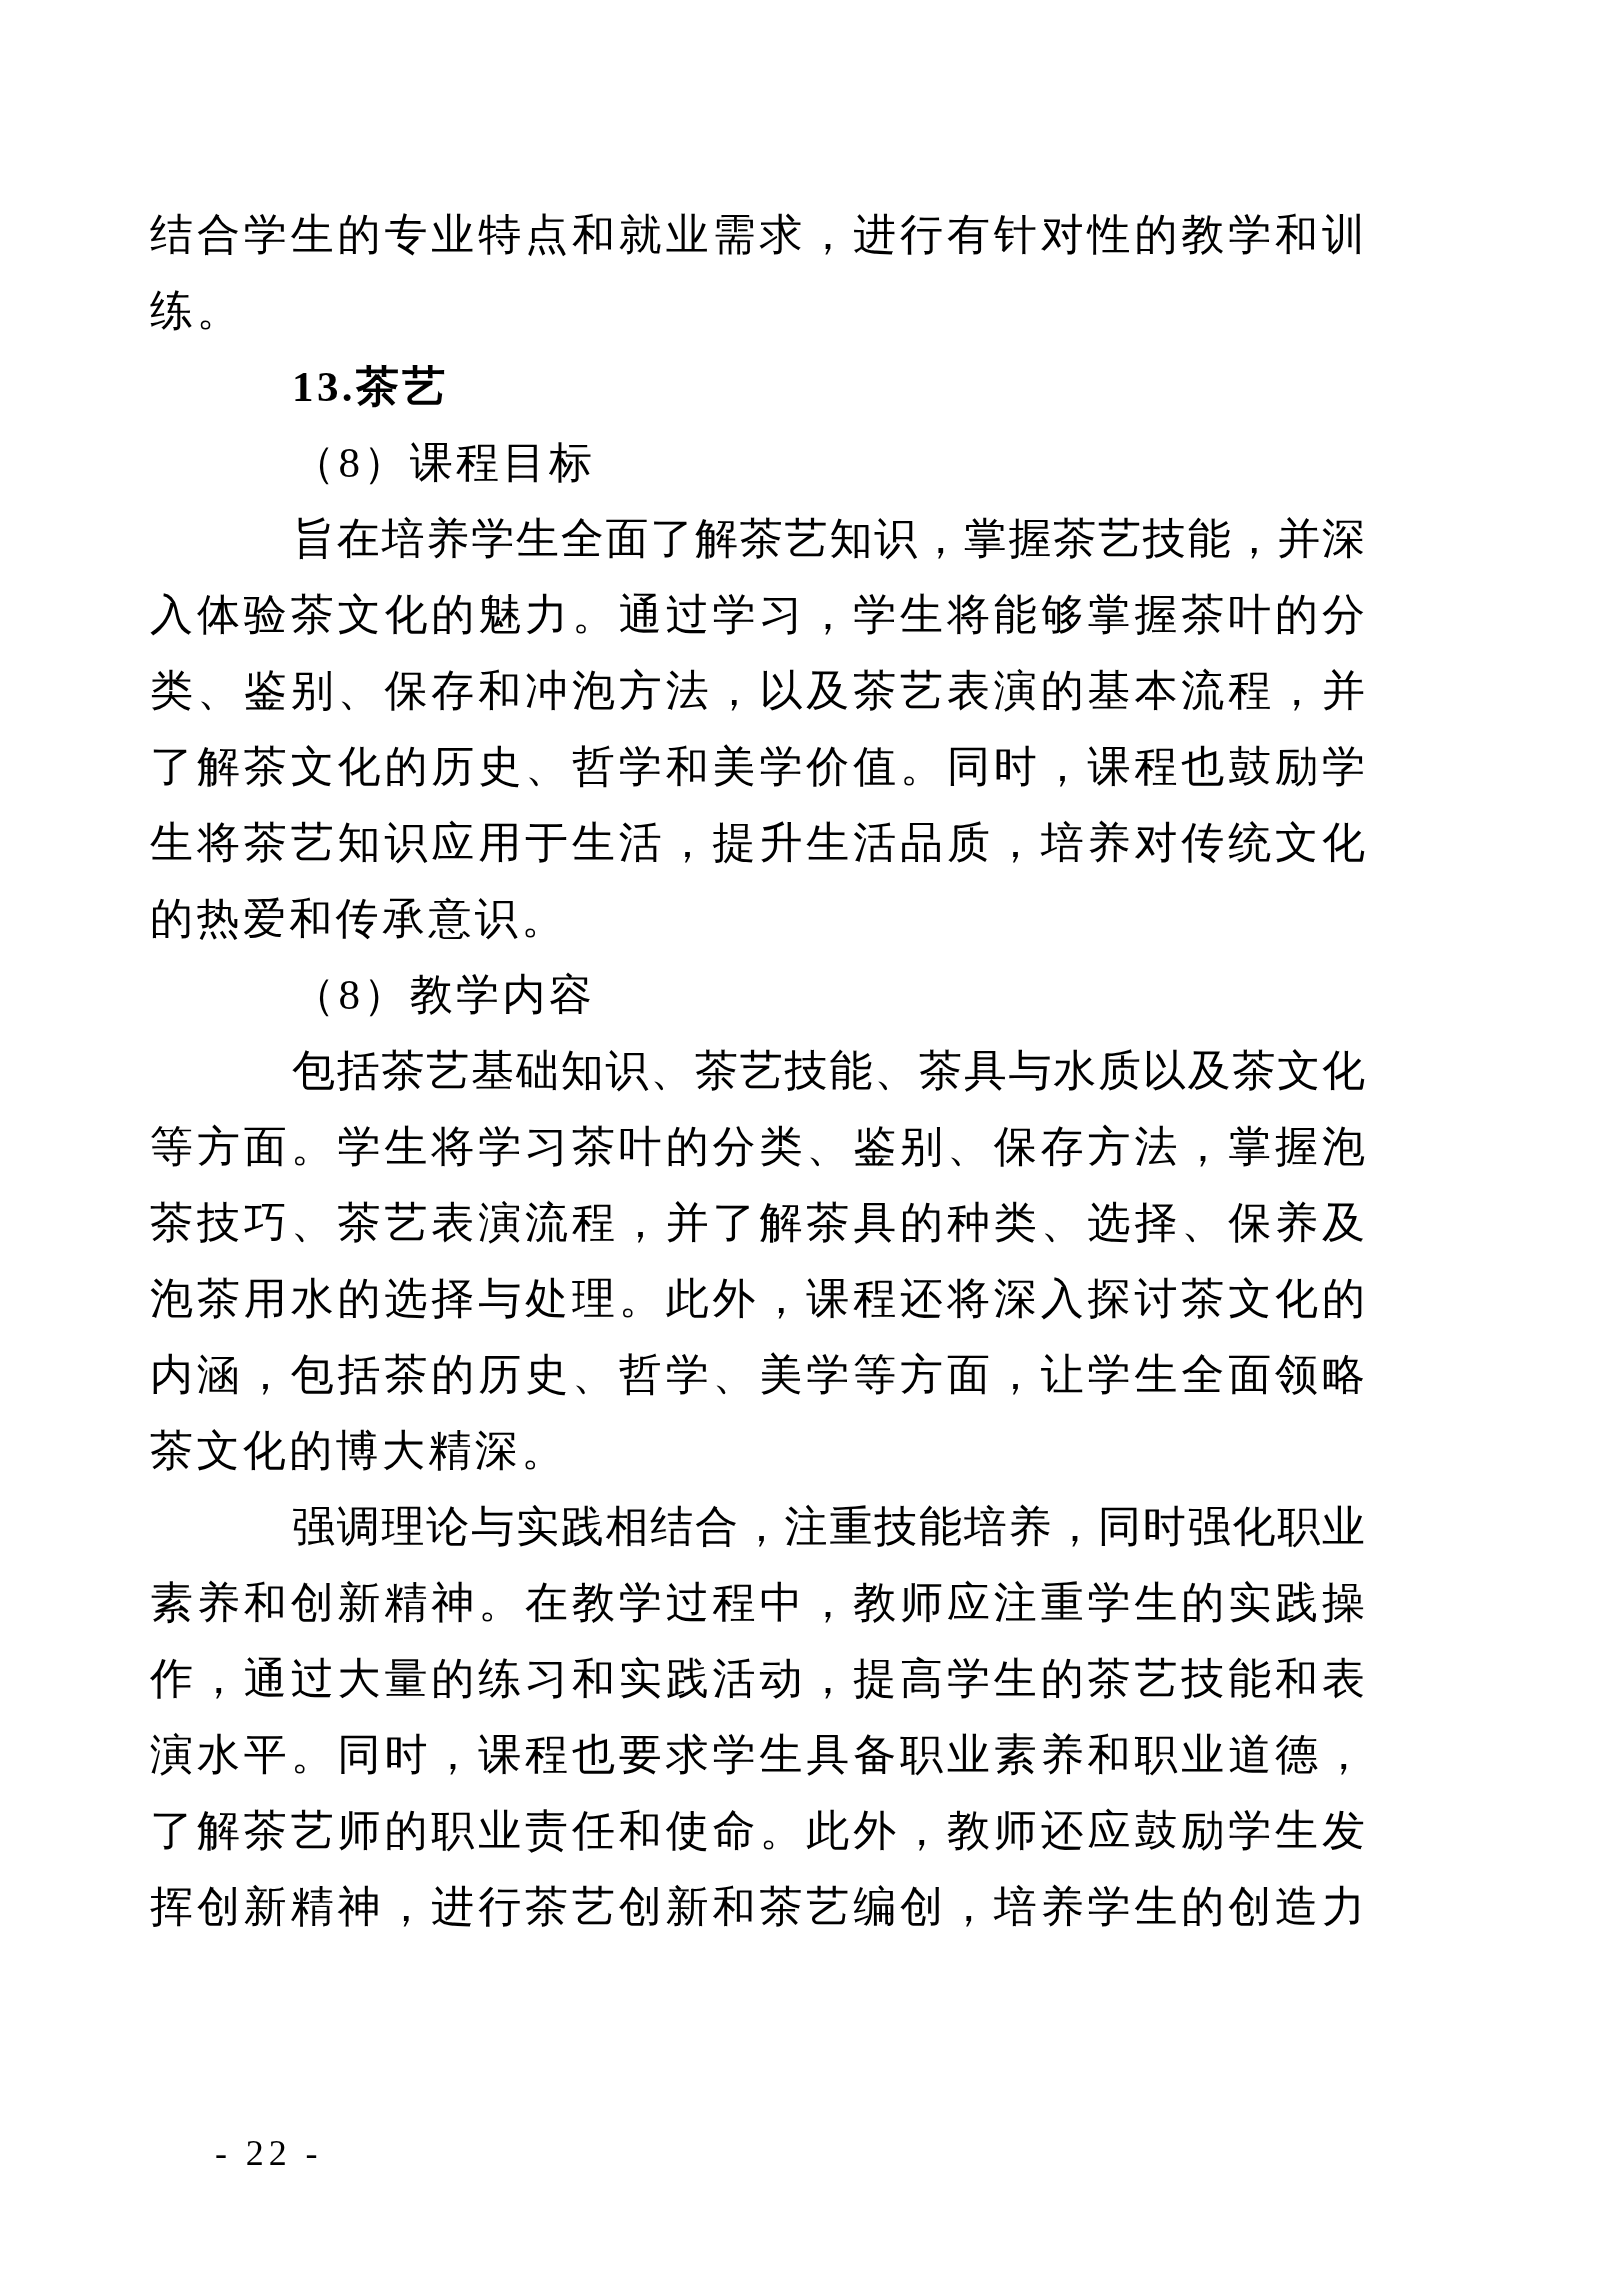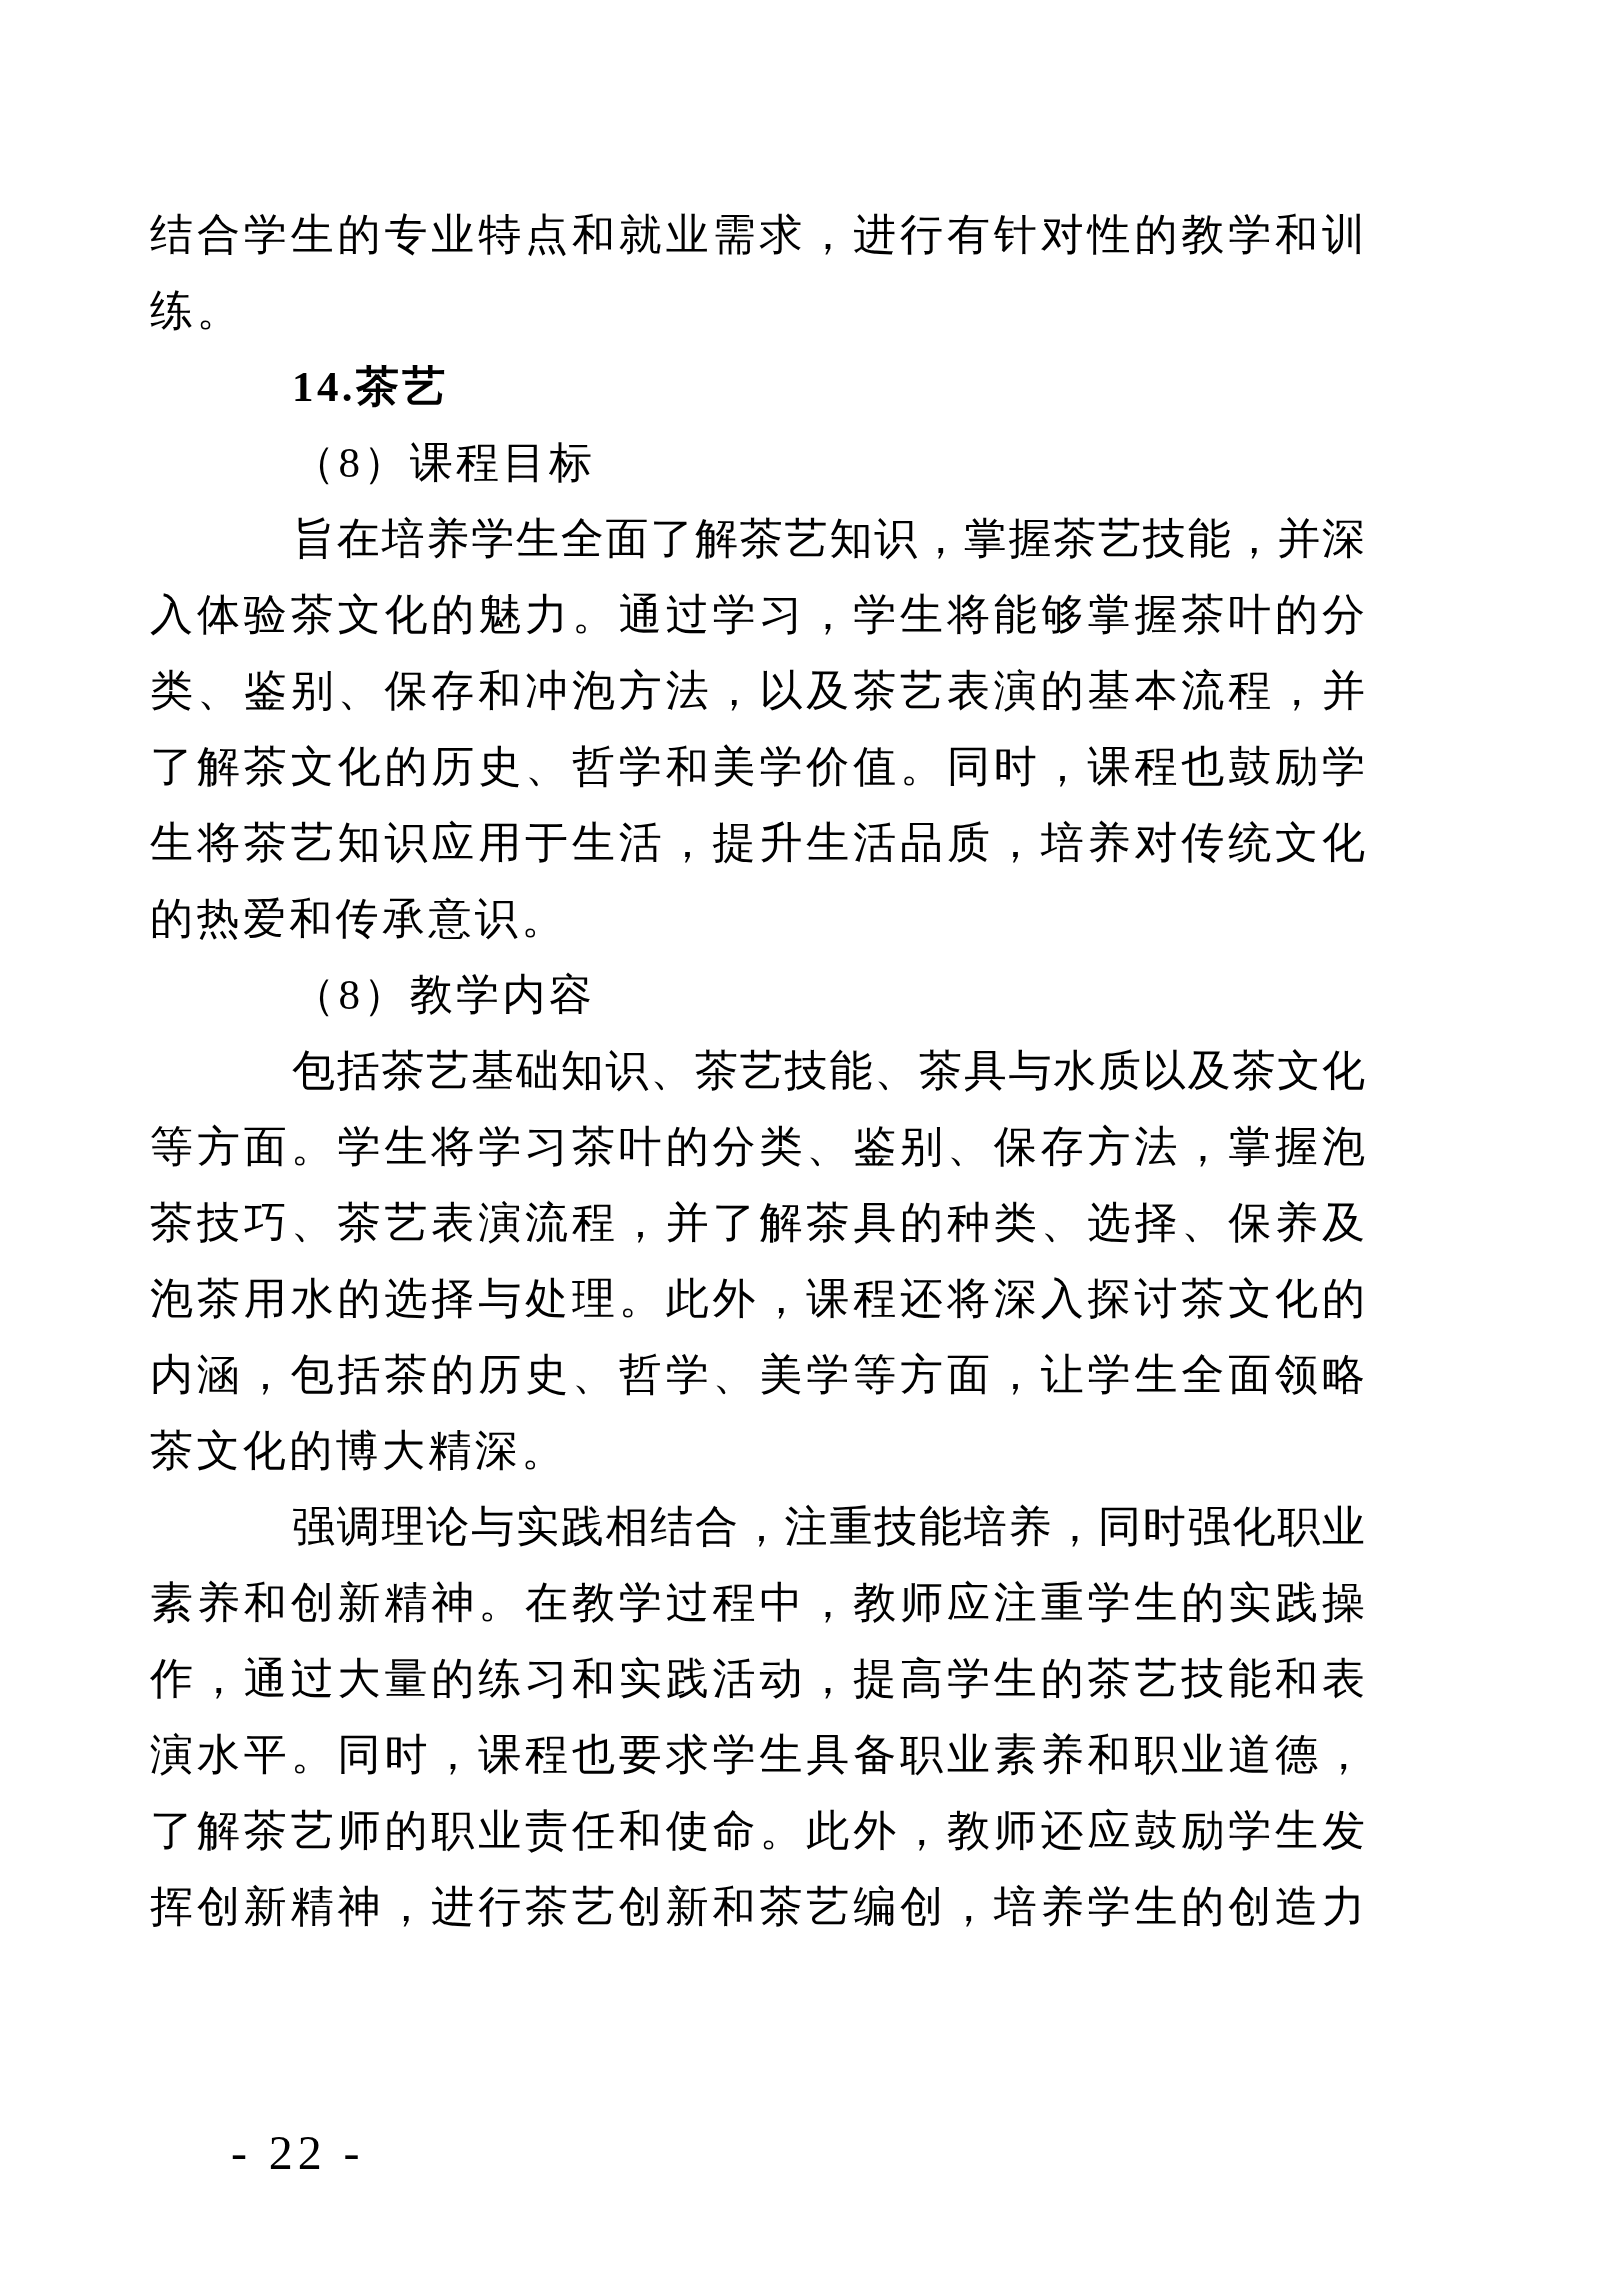--- a/index.html
+++ b/index.html
@@ -32,25 +32,25 @@
     display:flex;
     justify-content:space-between;
     letter-spacing:0;
   }
   .jline span{display:block;}
   
   .ind{margin-left:142px;}
   .bold{font-weight:bold;}
   .footer{
     position:absolute;
-    left:231px;
+    left:215px;
     top:2115px;
     height:76px;
     line-height:76px;
-    font-size:48px;
+    font-size:36px;
     letter-spacing:4.9px;
     white-space:nowrap;
   }
 </style>
 </head>
 <body>
 
 <div class="page">
   <div class="content">
     <div class="line jline">
@@ -75,21 +75,21 @@
         <span>针</span>
         <span>对</span>
         <span>性</span>
         <span>的</span>
         <span>教</span>
         <span>学</span>
         <span>和</span>
         <span>训</span>
       </div>
     <div class="line">练。</div>
-    <div class="line ind bold">14.茶艺</div>
+    <div class="line ind bold">13.茶艺</div>
     <div class="line ind">（8）课程目标</div>
     <div class="line jline ind">
         <span>旨</span>
         <span>在</span>
         <span>培</span>
         <span>养</span>
         <span>学</span>
         <span>生</span>
         <span>全</span>
         <span>面</span>

